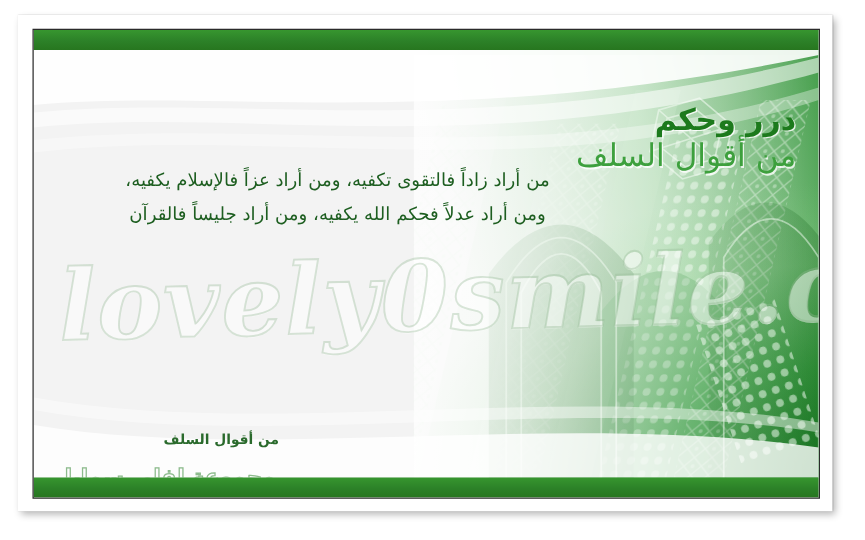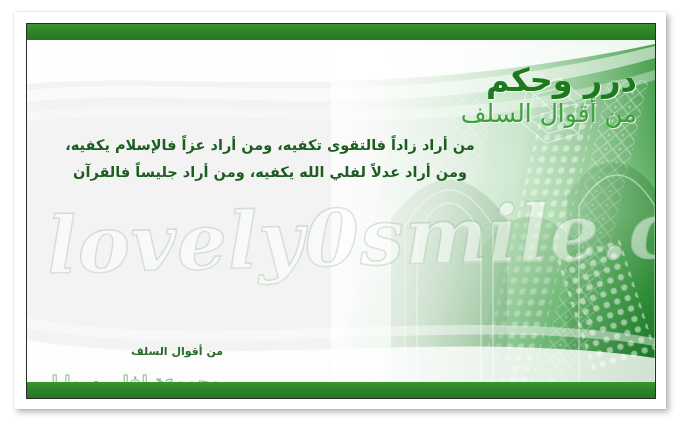--- a/index.html
+++ b/index.html
@@ -74,44 +74,45 @@
   }
 
   
   .title-wrap{
     position:absolute;right:18px;top:24px;z-index:6;
     text-align:right;direction:rtl;
   }
   .title-main{
     font-family:"DejaVu Sans", sans-serif;
     font-weight:700;
-    font-size:32px;
+    font-size:24px;
     line-height:1.05;
     color:#1c7a1c;
     text-shadow:1px 1px 0 rgba(255,255,255,.85);
     letter-spacing:2px;
+    margin-top:20px;
   }
   .title-sub{
     margin-top:2px;
     font-family:"DejaVu Serif", serif;
     font-size:25px;
     line-height:1.1;
     color:#3da03d;
     text-shadow:1px 1px 0 rgba(255,255,255,.8);
     letter-spacing:1px;
   }
 
   
   .body-wrap{
     position:absolute;left:8px;top:92px;width:470px;
     z-index:6;direction:rtl;text-align:center;
   }
   .body-line{
     font-family:"DejaVu Sans", sans-serif;
-    font-weight:700;
+    font-weight:400;
     font-size:14.5px;
     line-height:27px;
     color:#1d5e20;
     white-space:nowrap;
   }
 
   .attrib{
     position:absolute;left:0;top:305px;width:300px;
     z-index:6;direction:rtl;text-align:center;
     font-family:"DejaVu Sans", sans-serif;
@@ -219,21 +220,21 @@
 
       <div class="wm-big">lovely0smile.com</div>
 
       <div class="title-wrap">
         <div class="title-main">درر وحكم</div>
         <div class="title-sub">من أقوال السلف</div>
       </div>
 
       <div class="body-wrap">
         <div class="body-line">من أراد زاداً فالتقوى تكفيه، ومن أراد عزاً  فالإسلام يكفيه،</div>
-        <div class="body-line">ومن أراد عدلاً لفلي الله يكفيه، ومن أراد جليساً فالقرآن</div>
+        <div class="body-line">ومن أراد عدلاً فحكم الله يكفيه، ومن أراد جليساً فالقرآن</div>
       </div>
 
       <div class="attrib">من أقوال السلف</div>
 
       <div class="brand">
         <div class="brand-ar">مجموعة لفلي سمايل</div>
 
       </div>
 
     </div>

